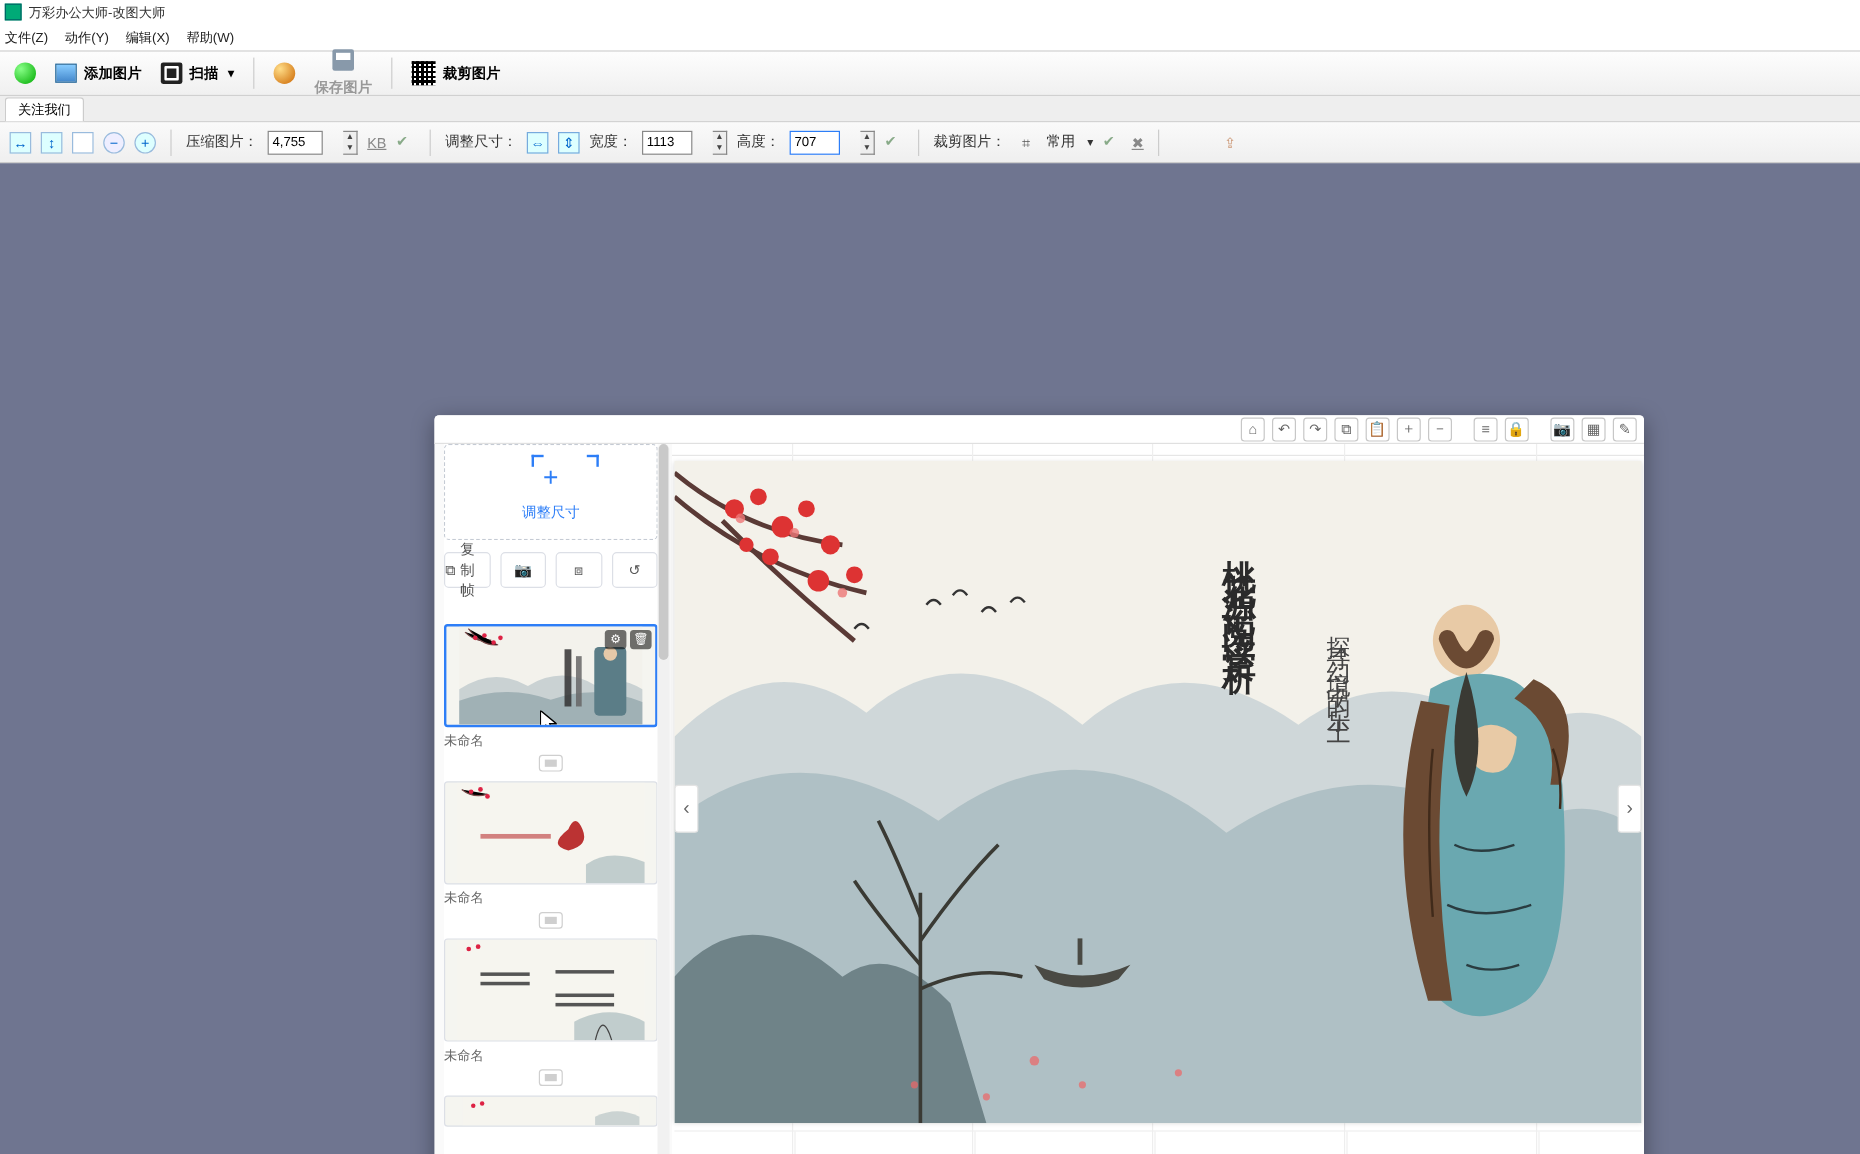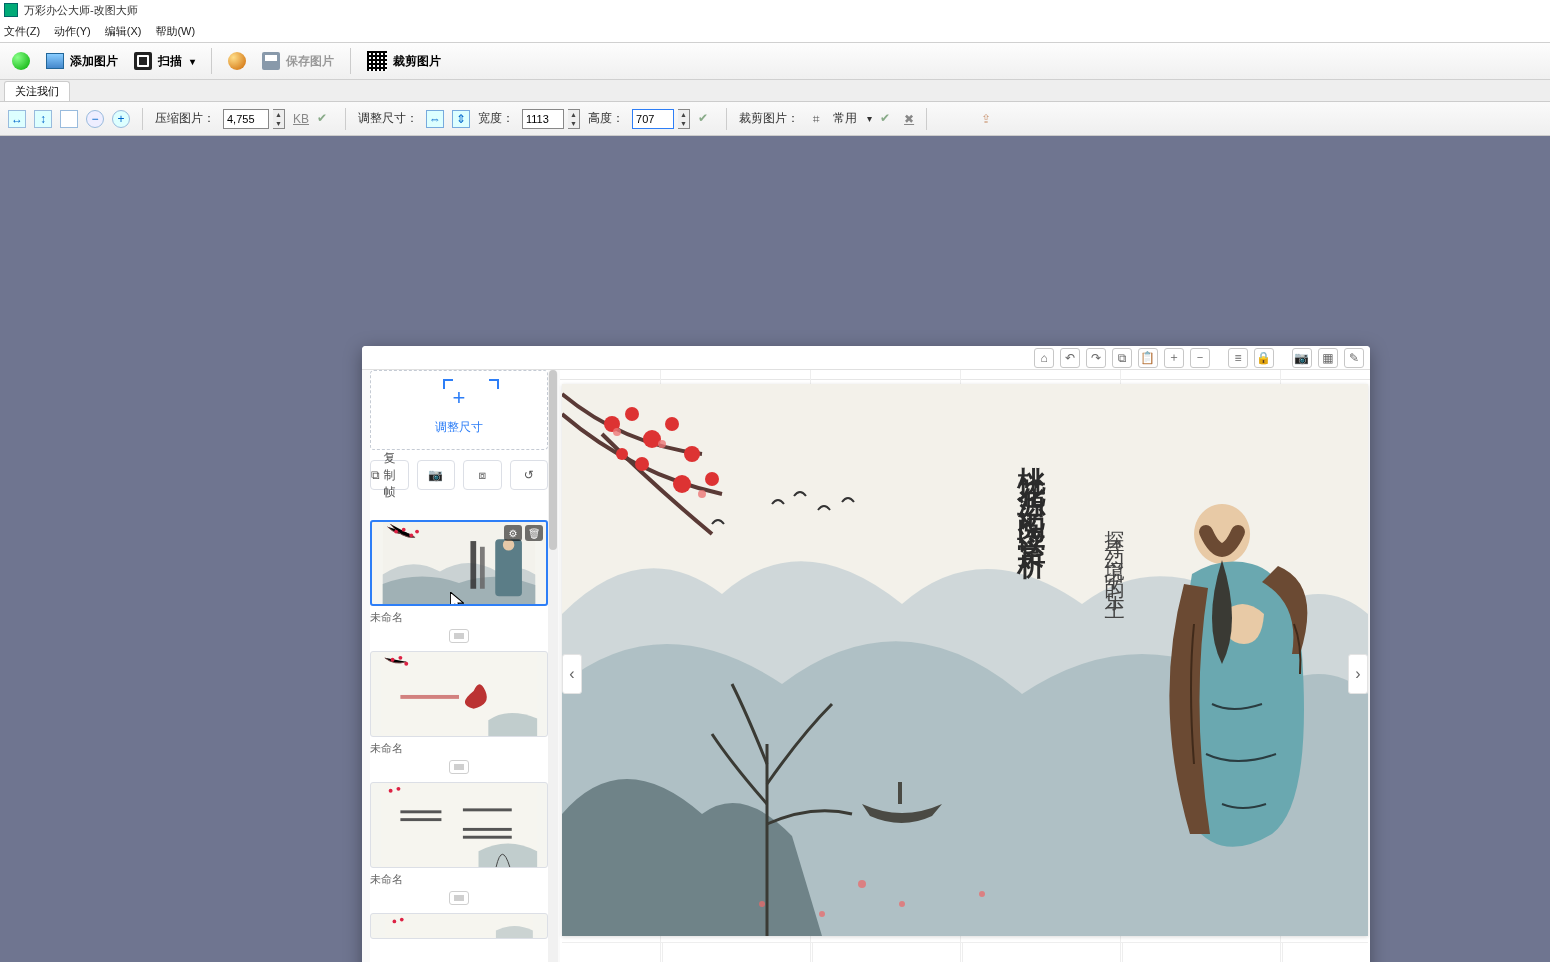--- a/index.html
+++ b/index.html
@@ -18,31 +18,31 @@
   .ico-ball.orange { background: radial-gradient(circle at 30% 30%, #fd8, #c60); }
   .ico-img  { width:18px; height:16px; background:linear-gradient(#8cf,#48c); border:1px solid #269; }
   .ico-scan { width:18px; height:18px; background:#222; border-radius:2px; position:relative; }
   .ico-scan::after{content:"";position:absolute;inset:3px;border:2px solid #fff;border-radius:1px;}
   .ico-save { width:18px; height:18px; background:#89a; border-radius:2px; position:relative; }
   .ico-save::after{content:"";position:absolute;left:3px;right:3px;top:3px;height:6px;background:#fff;}
   .ico-qr   { width:20px; height:20px; background:
                 repeating-linear-gradient(#000 0 2px,#fff 2px 4px),
                 repeating-linear-gradient(90deg,#000 0 2px,#fff 2px 4px);
               background-blend-mode: multiply; }
-  .disabled { color:#999; }
+  .disabled { color:#999;flex-direction:column; }
   .dd { font-size:10px; margin-left:2px;}
 
   .tabstrip { height:22px; background:#eee; border-bottom:1px solid #ccc; display:flex; align-items:flex-end; padding-left:4px; }
   .tab { background:#fff; border:1px solid #ccc; border-bottom:none; padding:2px 10px; font-size:11px; border-radius:3px 3px 0 0; }
 
   .toolbar2 { height:34px; border-bottom:1px solid #ccc; background:linear-gradient(#fafafa,#efefef); display:flex; align-items:center; padding:0 8px; font-size:12px; gap:8px; color:#333; }
   .mini-ico { width:18px; height:18px; border:1px solid #9bd; background:#dff; display:flex; align-items:center; justify-content:center; font-size:12px; color:#06c;}
   .mini-ico.round{border-radius:50%;}
   .mini-ico.minus{background:#eef;}
-  .field   { display:flex; align-items:center; gap:4px; }
+  .field   { display:flex; align-items:center; gap:17px; }
   .numbox  { width:46px; height:20px; border:1px solid #888; background:#fff; font-size:11px; padding:0 3px; }
   .spin    { width:12px; height:20px; border:1px solid #888; border-left:none; background:#eee; display:flex; flex-direction:column; }
   .spin div{flex:1;display:flex;align-items:center;justify-content:center;font-size:7px;color:#444;}
   .chk     { width:16px;height:16px;color:#8a8;}
   .grey    { color:#888;text-decoration:underline; }
 
   .workspace { position:absolute; top:136px; left:0; right:0; bottom:0; background:#6f7590; }
 
   .editor { position:absolute; left:362px; top:210px; width:1008px; height:632px; background:#fafafa; box-shadow:0 4px 18px rgba(0,0,0,.35); border-radius:4px; overflow:hidden; }
 

